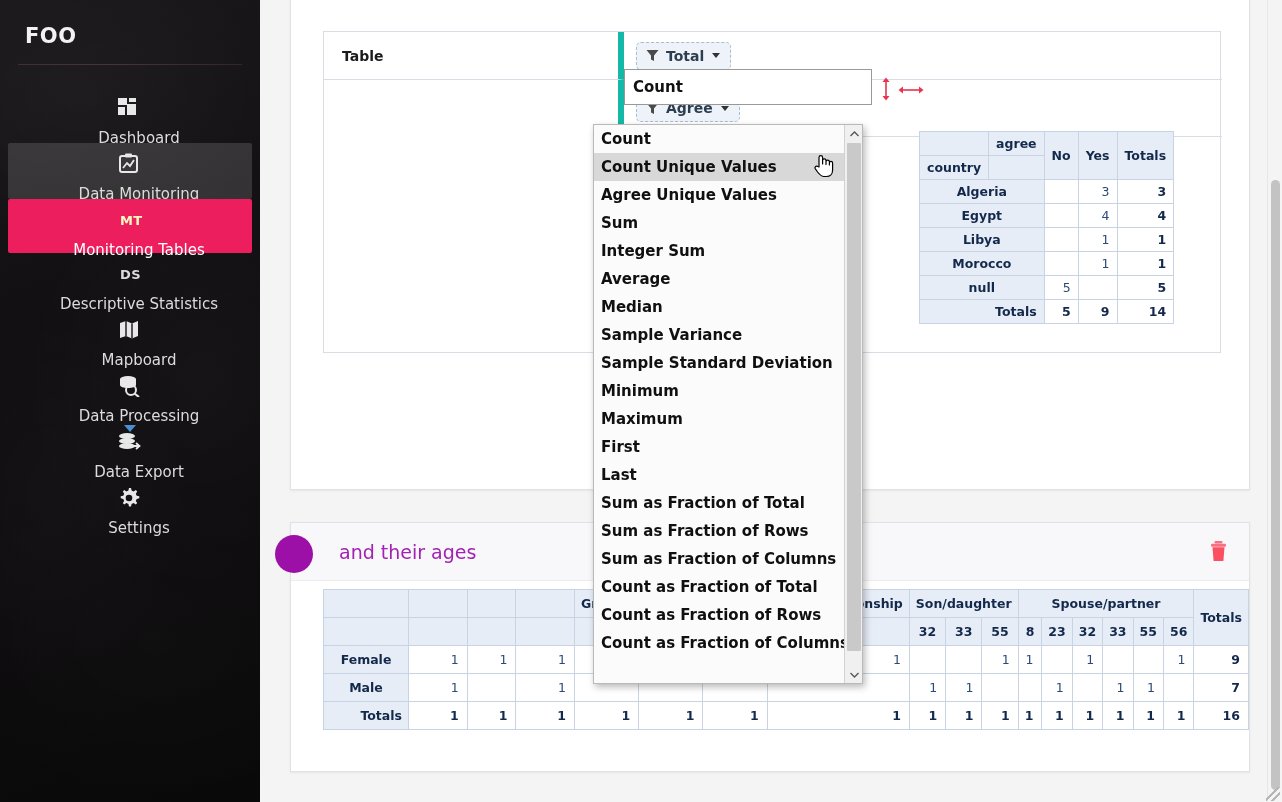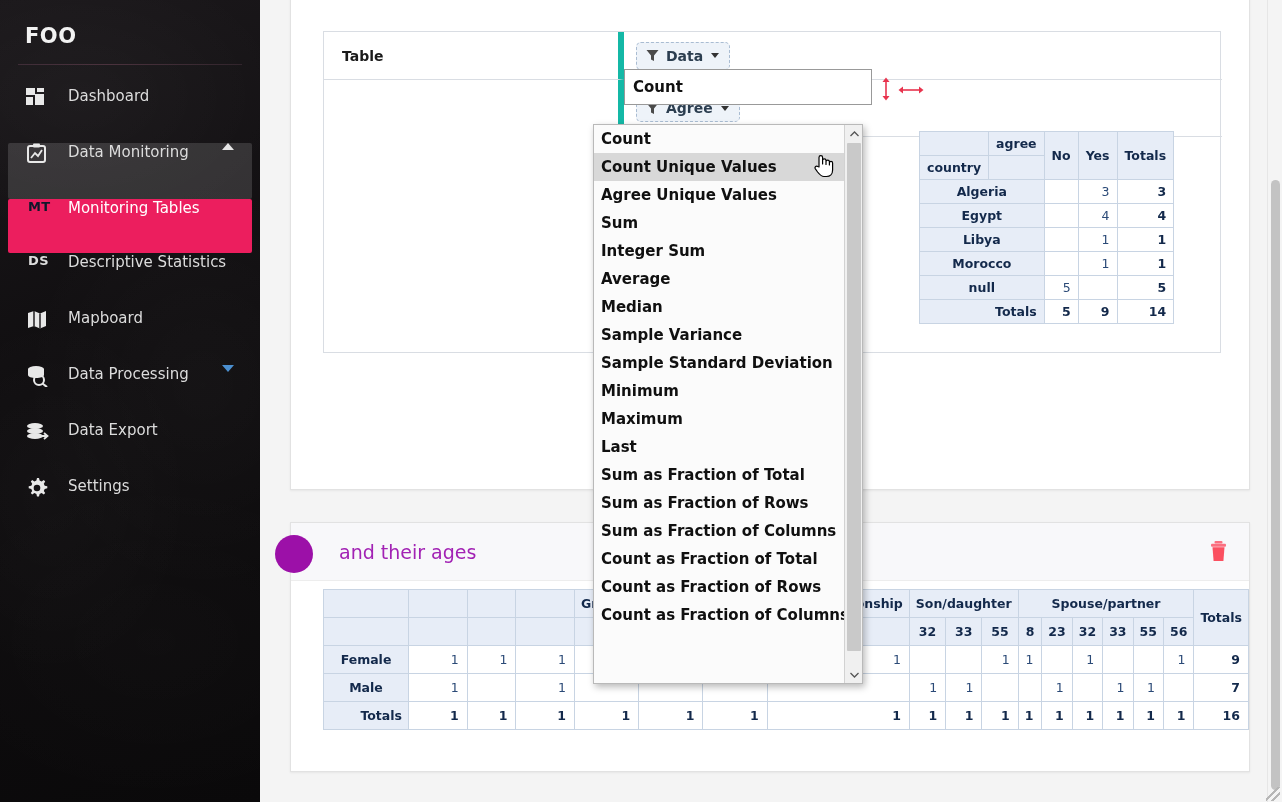--- a/index.html
+++ b/index.html
@@ -32,46 +32,47 @@
     height: 62px;
     font-weight: bold;
   }
   #sidebar-divider {
     height: 1px; margin: 2px 18px 0 18px;
     background: linear-gradient(to right, #4a3340, #5a3a48 40%, #3a2a33);
     opacity: .75;
   }
   .nav-list { margin-top: 22px; }
   .nav-item {
-    display: flex; align-items: flex-start;
+    display: flex; align-items: center;
     height: 56px;
     margin: 0 8px;
     padding-left: 18px;
     color: #dcdcdc;
     font-size: 15px;
     cursor: pointer;
     position: relative;
     border-radius: 2px;
+    flex-direction: column;
   }
   .nav-item .nav-ico {
     width: 42px; flex: 0 0 42px;
     display: flex; align-items: center; justify-content: flex-start;
     color: #e8e8e8;
   }
   .nav-item .nav-ico.txt {
     font-size: 13px; font-weight: 600; letter-spacing: .4px;
     color: #dcdcdc; padding-left: 2px;
   }
   .nav-item .nav-label { flex: 1 1 auto; }
   .nav-item.active-group { background: rgba(255,255,255,0.14); }
   .nav-item.active-page {
     background: #ec1e5e; color: #fff;
     margin: 0 8px; height: 54px;
   }
-  .nav-item.active-page .nav-ico.txt { color: #0f172a; }
+  .nav-item.active-page .nav-ico.txt { color: #fef9c3; }
   .caret {
     width: 0; height: 0; margin-right: 18px;
     border-left: 6px solid transparent;
     border-right: 6px solid transparent;
   }
   .caret.up { border-bottom: 7px solid #e6e6e6; }
   .caret.down { border-top: 7px solid #4b8fd0; }
 
   
   #main {
@@ -380,21 +381,21 @@
         <span>Table</span>
       </div>
 
       <div class="pvt-axis-cell" style="left:300px;top:0;width:598px;height:48px;border-right:none;padding-left:12px;">
         <div class="filter-pill">
           <span class="fico">
             <svg width="13" height="13" viewBox="0 0 13 13">
                 <path d="M0.5,1 L12.5,1 L8,6.5 L8,12 L5,10.5 L5,6.5 Z" fill="#4a4a4a"></path>
               </svg>
           </span>
-          <span>Data</span>
+          <span>Total</span>
           <span class="fcaret"></span>
         </div>
       </div>
 
       <div class="pvt-axis-cell" style="left:0;top:48px;width:300px;height:223px;border-bottom:none;"></div>
 
       <div class="pvt-axis-cell" style="left:300px;top:48px;width:598px;height:57px;border-right:none;padding-left:12px;">
         <div class="filter-pill">
           <span class="fico">
             <svg width="13" height="13" viewBox="0 0 13 13">
@@ -598,20 +599,21 @@
         <div class="dd-item sel-hover">Count Unique Values</div>
         <div class="dd-item">Agree Unique Values</div>
         <div class="dd-item">Sum</div>
         <div class="dd-item">Integer Sum</div>
         <div class="dd-item">Average</div>
         <div class="dd-item">Median</div>
         <div class="dd-item">Sample Variance</div>
         <div class="dd-item">Sample Standard Deviation</div>
         <div class="dd-item">Minimum</div>
         <div class="dd-item">Maximum</div>
+        <div class="dd-item">First</div>
         <div class="dd-item">Last</div>
         <div class="dd-item">Sum as Fraction of Total</div>
         <div class="dd-item">Sum as Fraction of Rows</div>
         <div class="dd-item">Sum as Fraction of Columns</div>
         <div class="dd-item">Count as Fraction of Total</div>
         <div class="dd-item">Count as Fraction of Rows</div>
         <div class="dd-item">Count as Fraction of Columns</div>
       </div>
     <div class="dd-scroll">
       <div class="dd-arrow-btn">

